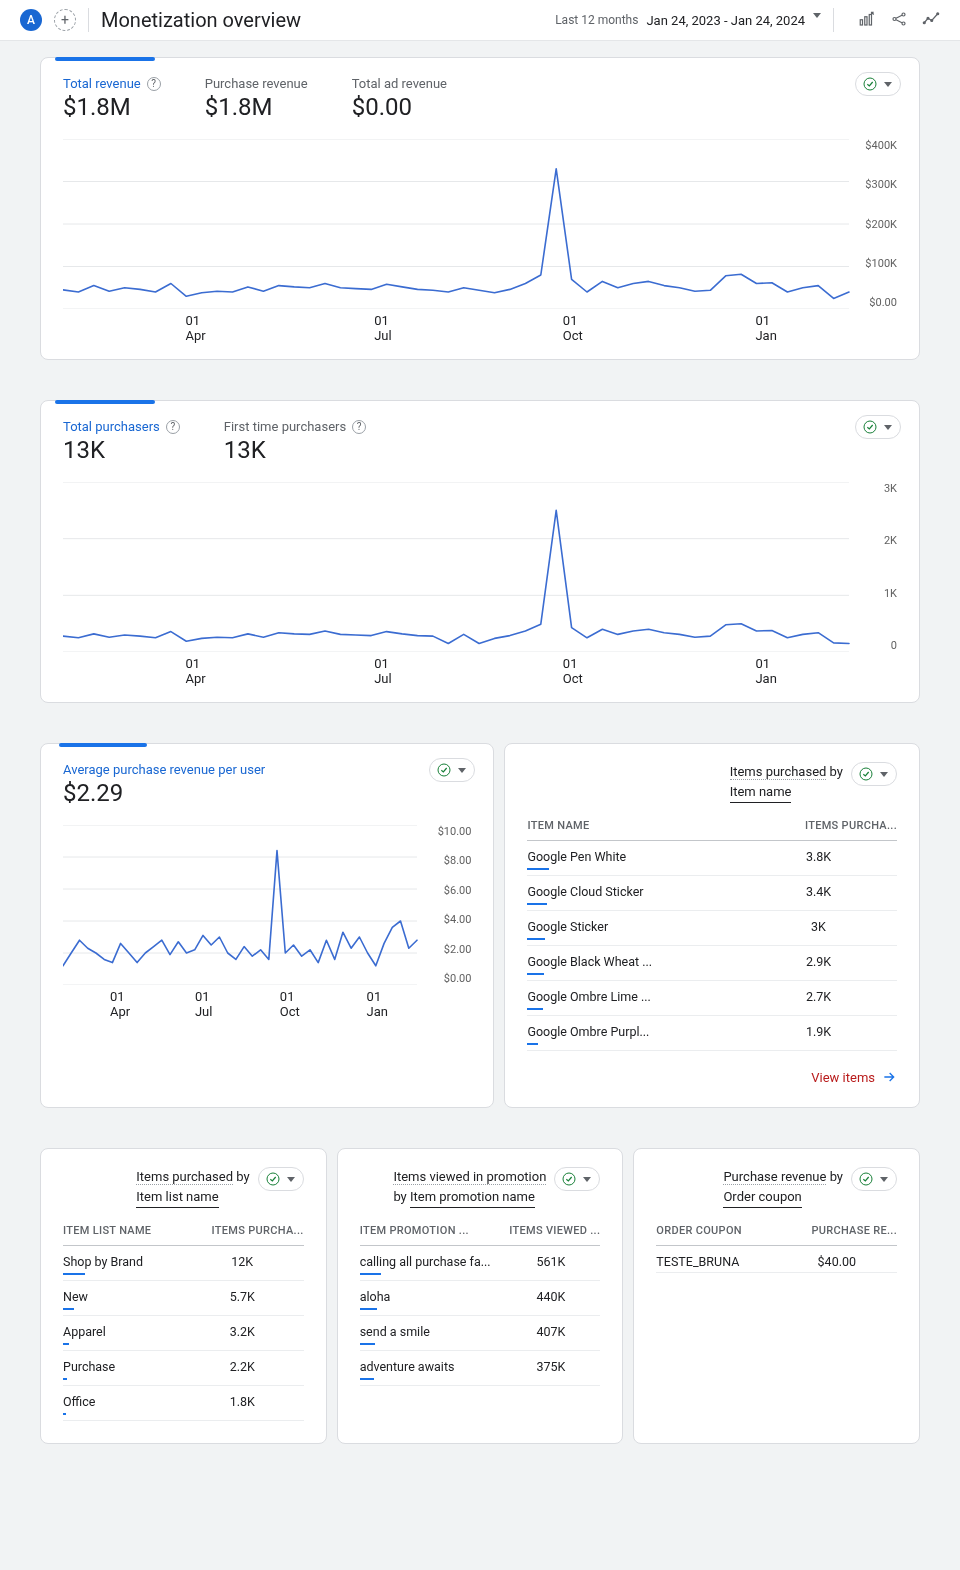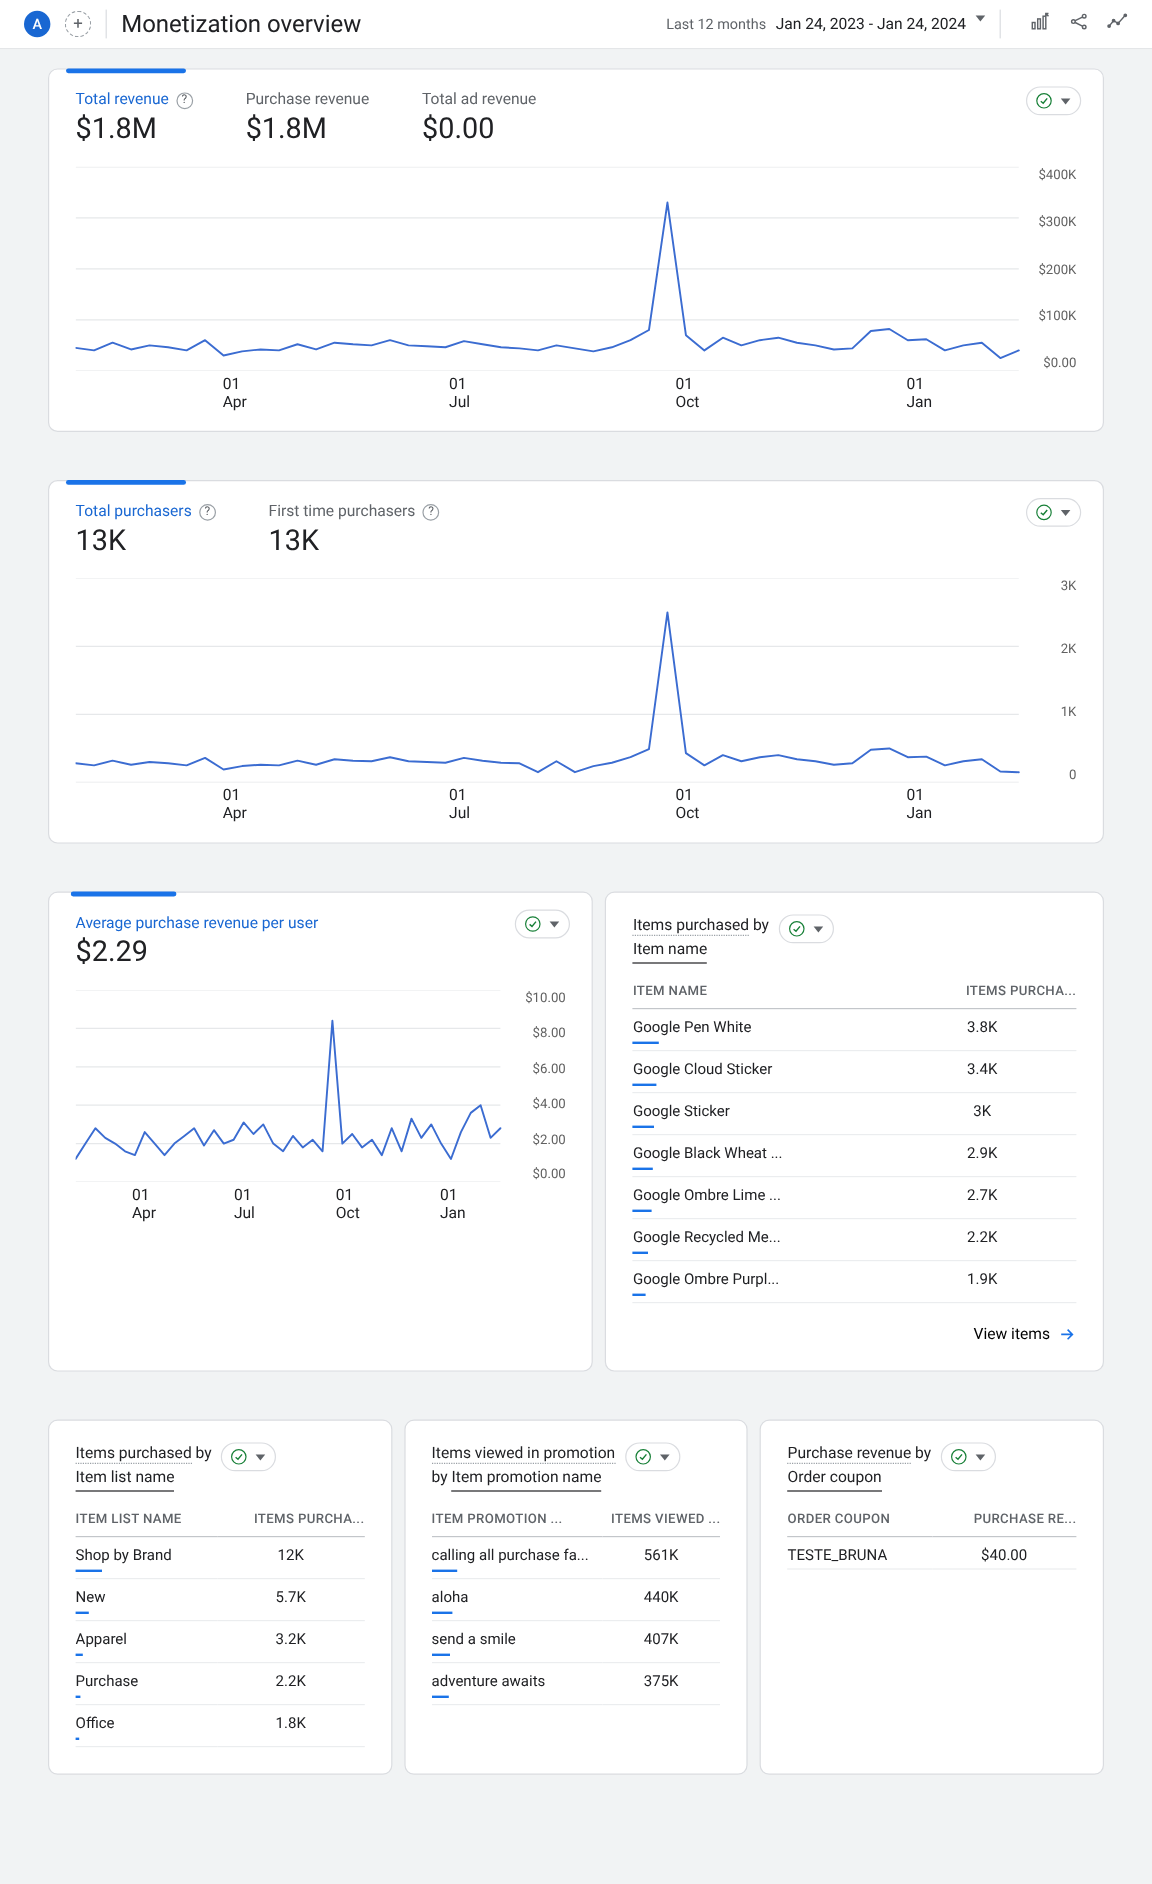--- a/index.html
+++ b/index.html
@@ -71,42 +71,42 @@
     display: flex; align-items: center; gap: 6px;
     background: #fff;
   }
   .check-pill.inline { position: static; }
   .check-pill svg { width: 16px; height: 16px; }
   .caret-down { width: 0; height: 0; border-left: 4px solid transparent; border-right: 4px solid transparent; border-top: 5px solid #5f6368;}
   .chart-wrap { margin-top: 18px; position: relative; }
   .y-labels { position: absolute; right: 0; top: 0; bottom: 0; display: flex; flex-direction: column; justify-content: space-between; align-items: flex-end; font-size: 11px; color: #616161; pointer-events: none;}
   .row { display: flex; gap: 10px; }
   .row .card { flex: 1; }
-  .card-head { display: flex; justify-content: flex-start; align-items: flex-start; gap: 8px;}
+  .card-head { display: flex; justify-content: flex-end; align-items: flex-start; gap: 8px;}
   .card-title-block { font-size: 13px; color: #202124; line-height: 1.5;}
   .dotted { border-bottom: 1px dotted #9aa0a6; }
   .strong-underline { border-bottom: 1px solid #202124; display: inline-block; padding-bottom: 1px;}
   .tbl { width: 100%; border-collapse: collapse; margin-top: 10px;}
   .tbl th {
     font-size: 11px; color: #5f6368; font-weight: 500; text-align: left;
     letter-spacing: 0.3px; padding: 6px 0 8px;
     border-bottom: 1px solid #c3c6ca;
     text-transform: uppercase;
   }
   .tbl th.right { text-align: right; }
   .tbl td {
     font-size: 12.5px; color: #202124; padding: 8px 0 3px;
     border-bottom: 1px solid #ebedef;
     vertical-align: top;
   }
   .tbl td.right { text-align: center; }
   .cell-name { max-width: 170px; overflow: hidden; text-overflow: ellipsis; white-space: nowrap; }
   .bar-track { height: 2px; background: transparent; margin-top: 4px; margin-bottom: 2px; width: 100%; position: relative;}
   .bar-fill { height: 2px; background: #1a73e8; }
-  .view-link { text-align: left; margin-top: 18px; display: flex; justify-content: flex-end; align-items: center; gap: 6px; color: #000000; font-size: 13px;}
+  .view-link { text-align: left; margin-top: 18px; display: flex; justify-content: flex-end; align-items: center; gap: 6px; color: #b91c1c; font-size: 13px;}
   .view-link svg { width: 16px; height: 16px; }
   svg.chart { display: block; }
   .gridline { stroke: #e6e8ea; stroke-width: 1; }
   .series { stroke: #3b6cd1; stroke-width: 1.6; fill: none; stroke-linejoin: round; stroke-linecap: round;}
 </style>
 </head>
 <body>
 
 <div class="page">
 
@@ -349,29 +349,20 @@
                 <td>
                   <div class="cell-name">Google Ombre Lime ...</div>
                   <div class="bar-track">
                     <div class="bar-fill" style="width: 15.62px;"></div>
                   </div>
                 </td>
                 <td class="right">2.7K</td>
               </tr>
               <tr>
                 <td>
-                  <div class="cell-name">Google Recycled Me...</div>
-                  <div class="bar-track">
-                    <div class="bar-fill" style="width: 12.76px;"></div>
-                  </div>
-                </td>
-                <td class="right">2.2K</td>
-              </tr>
-              <tr>
-                <td>
                   <div class="cell-name">Google Ombre Purpl...</div>
                   <div class="bar-track">
                     <div class="bar-fill" style="width: 11px;"></div>
                   </div>
                 </td>
                 <td class="right">1.9K</td>
               </tr>
             </tbody>
         </table>
         <div class="view-link">

